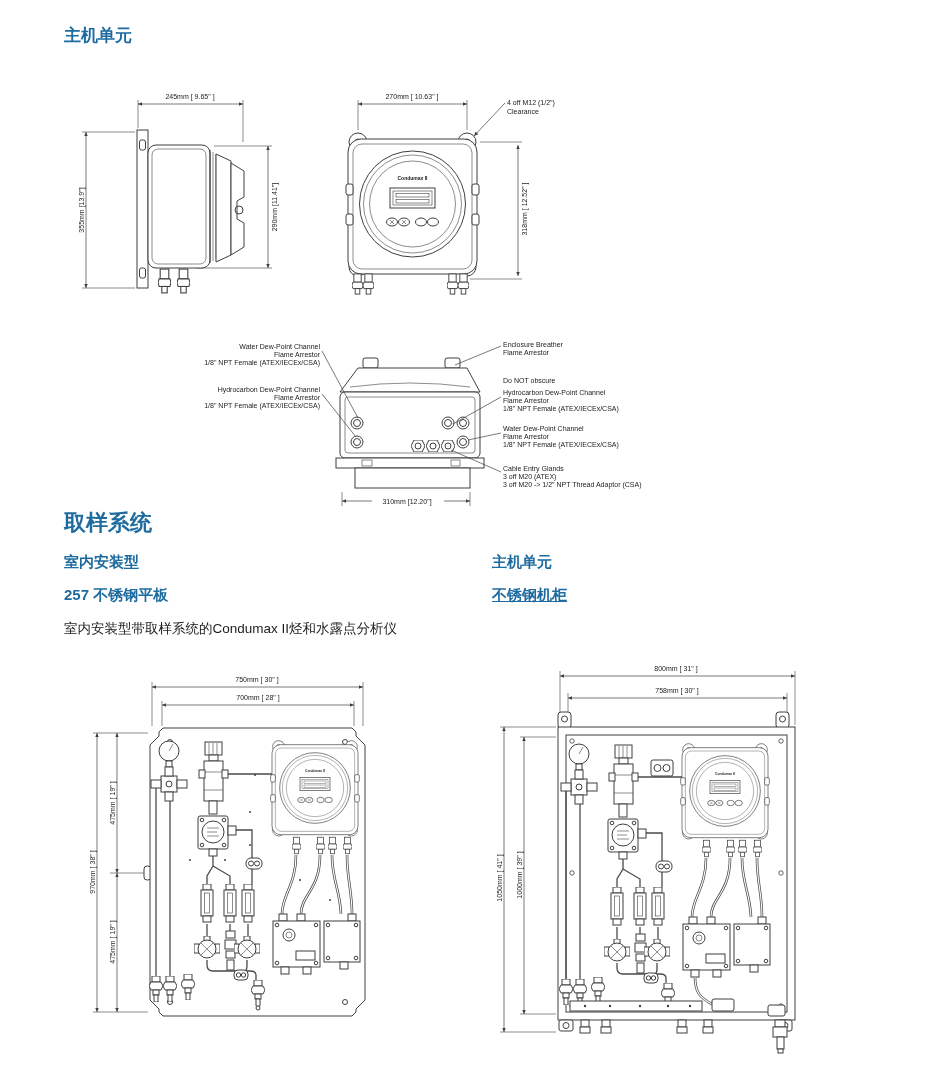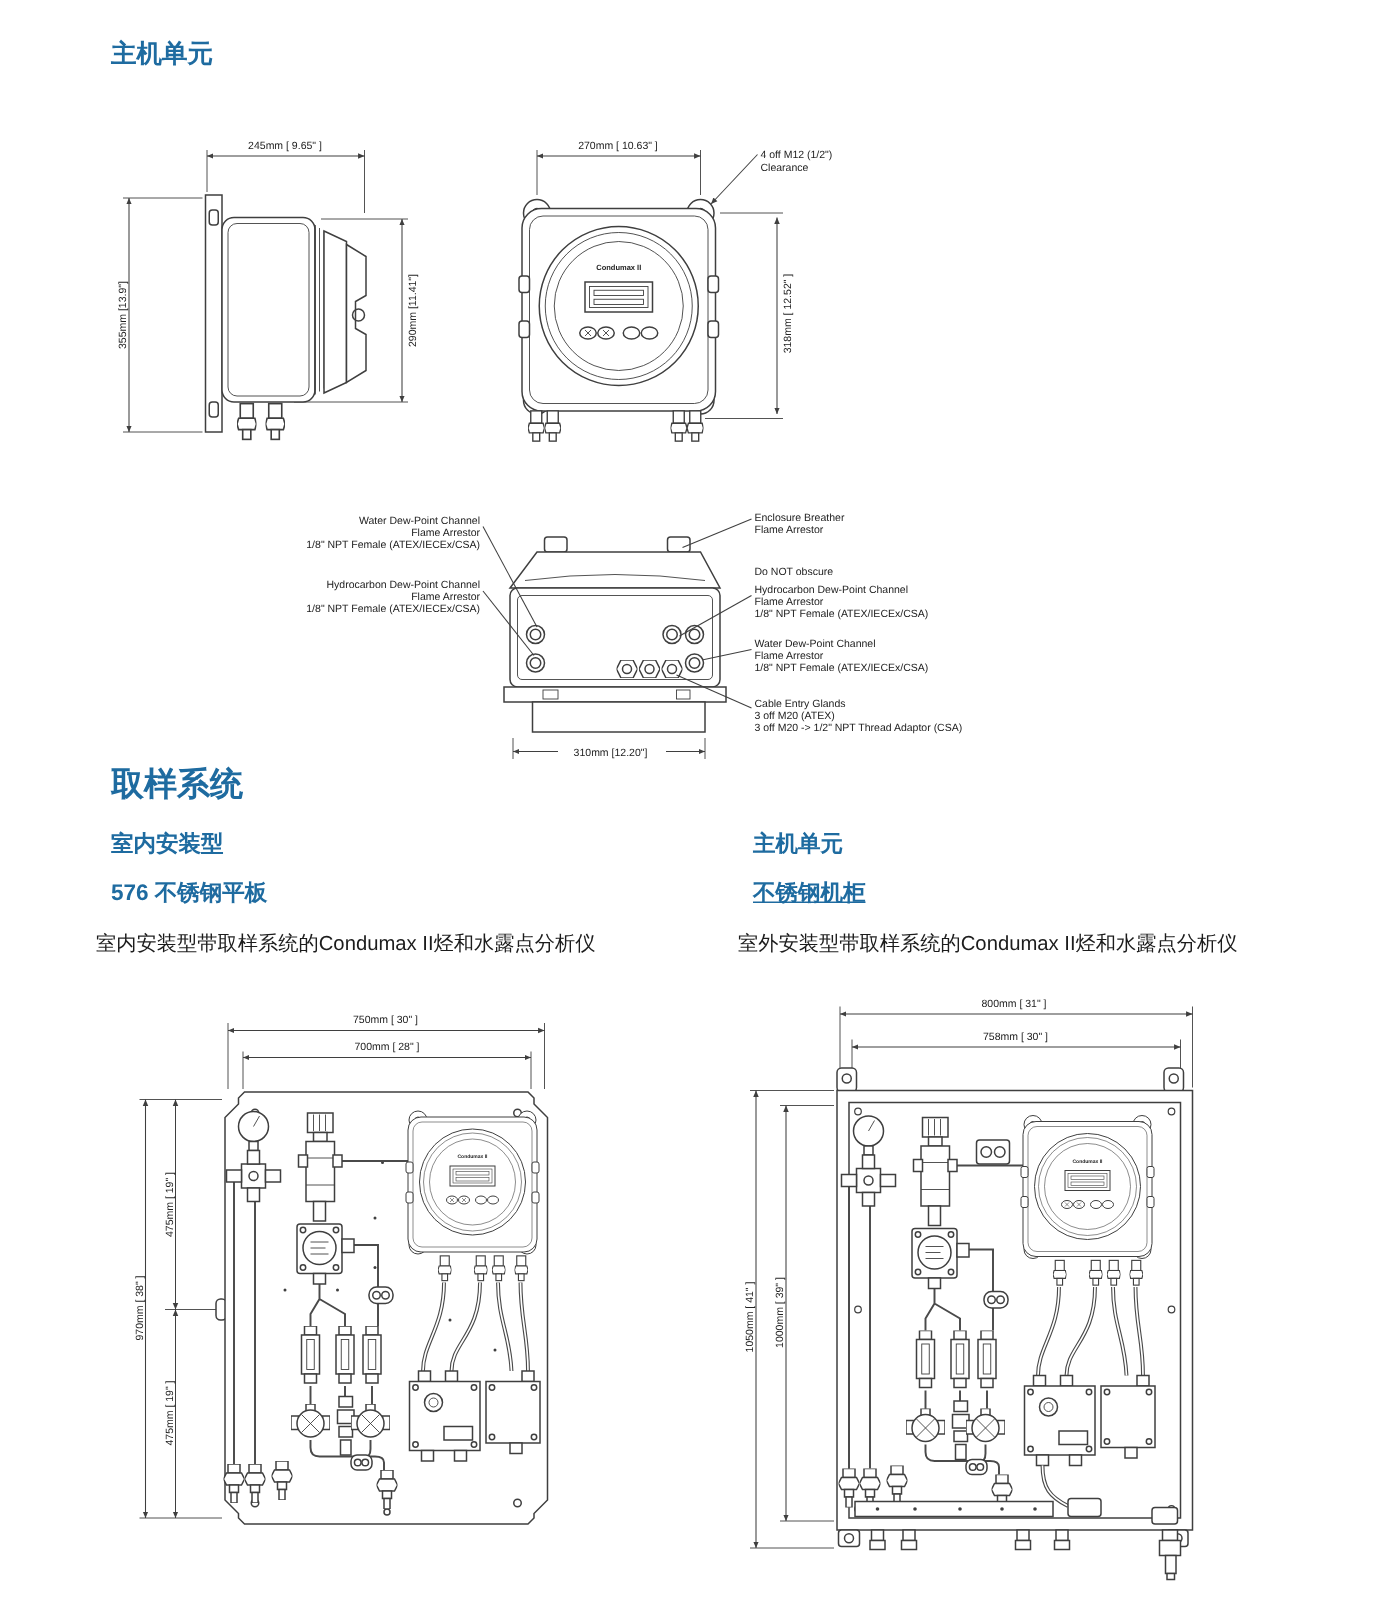--- a/index.html
+++ b/index.html
@@ -1,18 +1,18 @@
 <!DOCTYPE html>
 <html><head>
 <meta charset="utf-8">
 <style>
   html,body{margin:0;padding:0;background:#fff;}
   #page{position:relative;width:930px;height:1066px;background:#fff;overflow:hidden;
         font-family:"Liberation Sans",sans-serif;}
-  .hd{position:absolute;color:#1e6ba0;font-weight:bold;white-space:nowrap;margin-left:10px;}
+  .hd{position:absolute;color:#1e6ba0;font-weight:bold;white-space:nowrap;}
   .hd-main{left:64px;top:24px;font-size:17px;}
   .hd-sec{left:64px;top:508px;font-size:22px;}
   .hd-sub{font-size:15px;text-align:center;}
   .desc{position:absolute;font-size:13.5px;color:#1c1c1c;white-space:nowrap;}
   svg{position:absolute;left:0;top:0;}
   .ln{fill:none;stroke:#3f3f3f;stroke-width:1;}
   .lnf{fill:#fff;stroke:#3f3f3f;stroke-width:1;}
   .thin{fill:none;stroke:#3f3f3f;stroke-width:.6;}
   .dim{fill:none;stroke:#3f3f3f;stroke-width:.7;marker-start:url(#arr);marker-end:url(#arr);}
   .ldr{fill:none;stroke:#3f3f3f;stroke-width:.7;}
@@ -449,20 +449,19 @@
         <rect x="778" y="1049" width="5" height="4" class="lnf"></rect>
       </g>
     </g>
   </svg>
 
   <div class="hd hd-main">主机单元</div>
 
   <div class="hd hd-sec">取样系统</div>
 
   <div class="hd hd-sub" style="left:64px;top:553px;">室内安装型</div>
-  <div class="hd hd-sub" style="left:64px;top:586px;">576 不锈钢平板</div>
+  <div class="hd hd-sub" style="left:64px;top:586px;">257 不锈钢平板</div>
   <div class="desc" style="left:64px;top:620px;">室内安装型带取样系统的Condumax II烃和水露点分析仪</div>
 
   <div class="hd hd-sub" style="left:492px;top:553px;">主机单元</div>
   <div class="hd hd-sub" style="left:492px;top:586px;text-decoration:underline;">不锈钢机柜</div>
-  <div class="desc" style="left:492px;top:620px;">室外安装型带取样系统的Condumax II烃和水露点分析仪</div>
 
 </div>
 
 </body></html>

